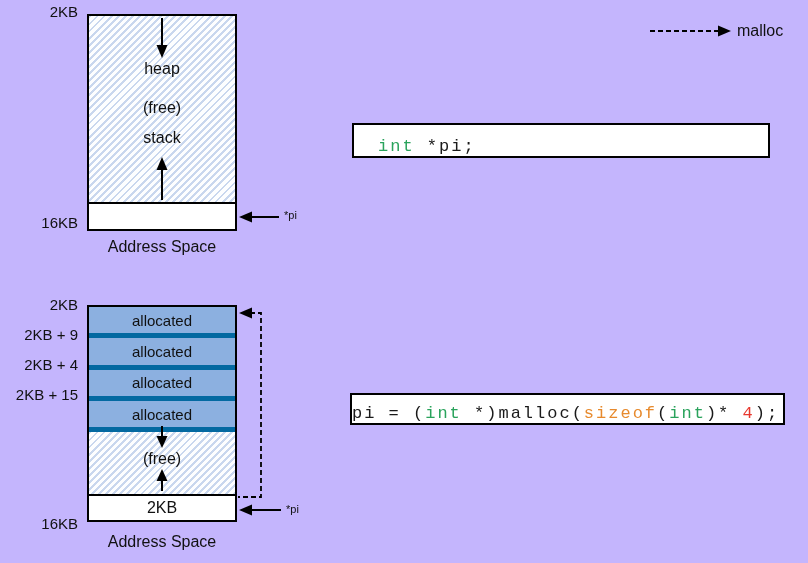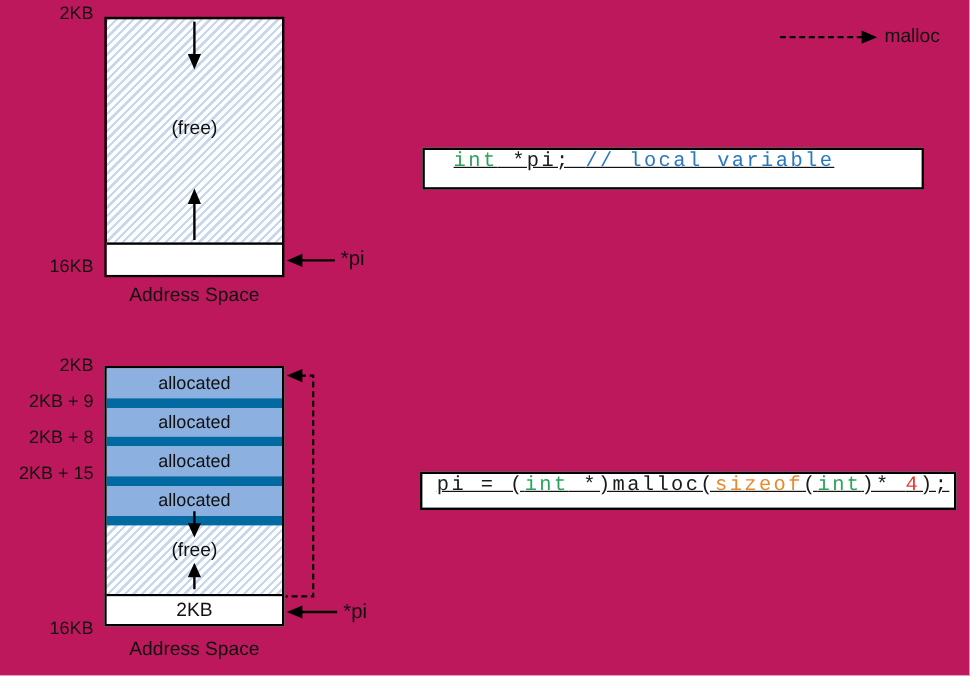--- a/index.html
+++ b/index.html
@@ -1,87 +1,89 @@
 <!DOCTYPE html>
 <html><head>
 <meta charset="utf-8">
 <style>
   html,body { margin:0; padding:0; background:#ffffff; }
   .canvas {
-    position:relative; width:808px; height:563px; background:#be185d;
+    position:relative; width:808px; height:563px; background:#c4b5fd;
     font-family:"Liberation Sans", sans-serif; color:#111; overflow:hidden;
   }
   .lbl { position:absolute; white-space:nowrap; }
   .addr { left:8px; width:70px; text-align:right; font-size:15px; line-height:16px; }
   .caption { left:87px; width:150px; text-align:center; font-size:16px; line-height:17px; }
   .region-lbl { left:87px; width:150px; text-align:center; font-size:16px; line-height:17px; }
-  .pi-lbl { font-size:17px; line-height:19px; }
+  .pi-lbl { font-size:11px; line-height:19px; }
 
   .membox { position:absolute; left:87px; width:146px; border:2px solid #000; box-sizing:content-box; }
   .hatch {
     background:repeating-linear-gradient(135deg,#c9d7ee 0px,#c9d7ee 2px,#fdfeff 2px,#fdfeff 5px);
   }
   .box1 { top:14px; height:213px; }
   .white-strip { position:absolute; left:0; right:0; bottom:0; height:25px; background:#fff; border-top:2px solid #000; }
 
   .box2 { top:305px; height:213px; background:#fff; display:flex; flex-direction:column; }
   .row { box-sizing:content-box; }
-  .row-alloc { height:28px; border-bottom:8px solid #0369a1; background:#8cb0e0;
+  .row-alloc { height:28px; border-bottom:5px solid #0369a1; background:#8cb0e0;
                display:flex; align-items:center; justify-content:center; font-size:15px; }
   .row-free { height:65px; border-bottom:2px solid #000; }
   .row-val { height:26px; background:#fff; display:flex; align-items:center; justify-content:center; font-size:16px; }
 
   .codebox { position:absolute; border:2px solid #000; background:#fff;
-             display:flex; align-items:flex-start;
-             font-family:"Liberation Mono", monospace; font-size:17px; letter-spacing:2px; white-space:pre;text-decoration:underline; }
+             display:flex; align-items:flex-end;
+             font-family:"Liberation Mono", monospace; font-size:17px; letter-spacing:2px; white-space:pre; }
   .code1 { left:352px; top:123px; width:390px; height:31px; padding-left:24px; }
-  .code2 { left:350px; top:393px; width:431px; height:28px; padding-left:12px; }
+  .code2 { left:350px; top:393px; width:431px; height:28px; padding-left:0; }
 
   .overlay { position:absolute; left:0; top:0; width:808px; height:563px; pointer-events:none; }
 </style>
 </head>
 <body>
 
 <div class="canvas">
 
   <div class="membox box1 hatch">
     <div class="white-strip"></div>
   </div>
 
   <div class="lbl addr" style="top:4px">2KB</div>
   <div class="lbl addr" style="top:215px">16KB</div>
 
+  <div class="lbl region-lbl" style="top:60px">heap</div>
   <div class="lbl region-lbl" style="top:99px">(free)</div>
+  <div class="lbl region-lbl" style="top:129px">stack</div>
 
   <div class="lbl pi-lbl" style="left:284px; top:206px">*pi</div>
   <div class="lbl caption" style="top:238px">Address Space</div>
 
   <div class="membox box2">
     <div class="row row-alloc">allocated</div>
     <div class="row row-alloc">allocated</div>
     <div class="row row-alloc">allocated</div>
     <div class="row row-alloc">allocated</div>
     <div class="row row-free hatch"></div>
     <div class="row row-val">2KB</div>
   </div>
 
   <div class="lbl addr" style="top:297px">2KB</div>
   <div class="lbl addr" style="top:327px">2KB + 9</div>
-  <div class="lbl addr" style="top:357px">2KB + 8</div>
+  <div class="lbl addr" style="top:357px">2KB + 4</div>
   <div class="lbl addr" style="top:387px">2KB + 15</div>
   <div class="lbl addr" style="top:516px">16KB</div>
 
   <div class="lbl region-lbl" style="top:450px">(free)</div>
 
   <div class="lbl pi-lbl" style="left:286px; top:500px">*pi</div>
   <div class="lbl caption" style="top:533px">Address Space</div>
 
   <div class="lbl" style="left:737px; top:22px; font-size:16px">malloc</div>
 
-  <div class="codebox code1"><span style="color: rgb(42, 163, 92);">int</span><span style="color: rgb(26, 26, 26);"> *pi; </span><span style="color: rgb(39, 120, 196);">// local variable</span></div>
+  <div class="codebox code1"><span style="color: rgb(42, 163, 92);">int</span><span style="color: rgb(26, 26, 26);"> *pi; </span></div>
 
   <div class="codebox code2"><span style="color: rgb(26, 26, 26);">pi = (</span><span style="color: rgb(42, 163, 92);">int</span><span style="color: rgb(26, 26, 26);"> *)malloc(</span><span style="color: rgb(231, 138, 45);">sizeof</span><span style="color: rgb(26, 26, 26);">(</span><span style="color: rgb(42, 163, 92);">int</span><span style="color: rgb(26, 26, 26);">)* </span><span style="color: rgb(232, 56, 46);">4</span><span style="color: rgb(26, 26, 26);">);</span></div>
 
   <svg class="overlay" viewBox="0 0 808 563" xmlns="http://www.w3.org/2000/svg">
 
     <g>
       <line x1="162" y1="18" x2="162" y2="49" stroke="#000" stroke-width="2"></line>
       <polygon points="162,58 156.5,45 167.5,45" fill="#000"></polygon>
     </g>
 

